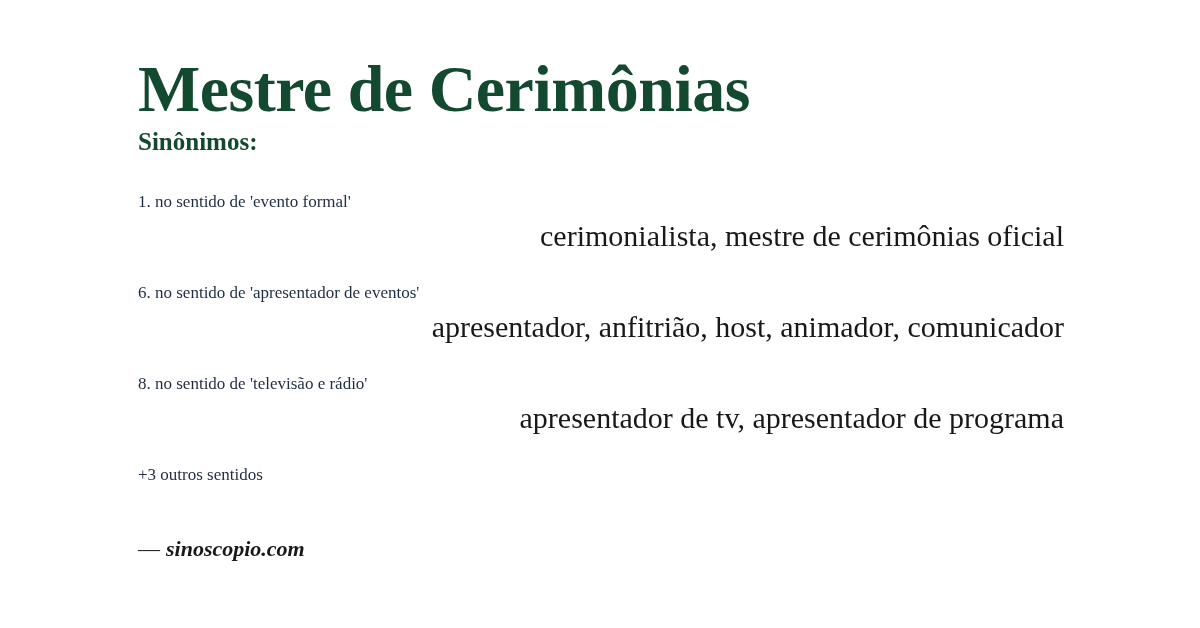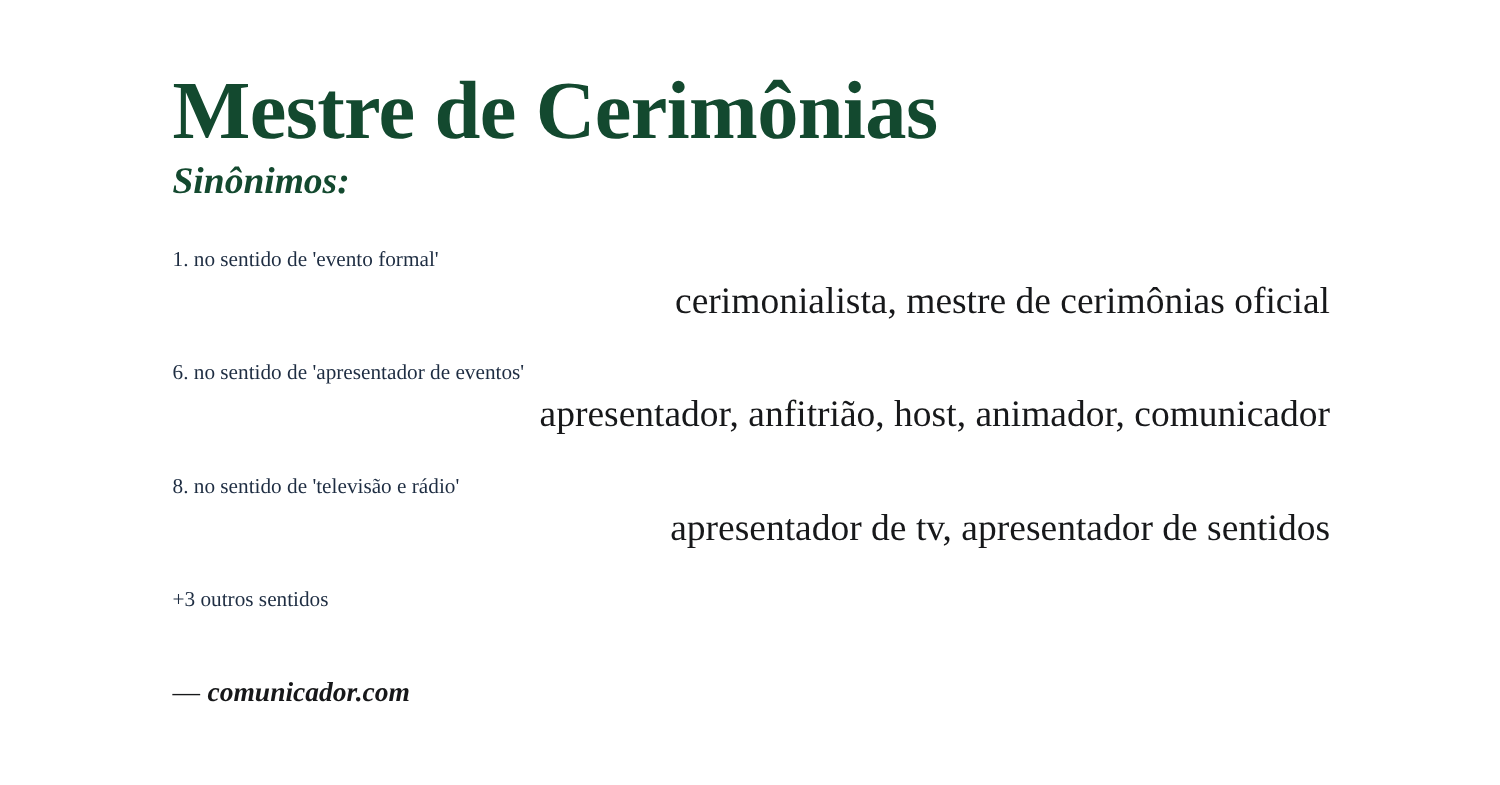--- a/index.html
+++ b/index.html
@@ -31,24 +31,23 @@
     line-height: 1.0;
     font-weight: 700;
     letter-spacing: -0.5px;
     color: #13492f;
     white-space: nowrap;
   }
 
   .subhead {
     margin: 6px 0 12px 0;
     padding: 0;
-    font-size: 30px;
+    font-size: 25px;
     line-height: 1.15;
     font-weight: 700;
-    font-style: italic;
     color: #13492f;
   }
 
   .senses {
     margin: 34px 0 0 0;
     padding: 0;
     list-style: none;
   }
 
   .sense {
@@ -114,24 +113,24 @@
       <span class="sense-words">cerimonialista, mestre de cerimônias oficial</span>
     </div>
 
     <div class="sense">
       <span class="sense-label">6. no sentido de 'apresentador de eventos'</span>
       <span class="sense-words">apresentador, anfitrião, host, animador, comunicador</span>
     </div>
 
     <div class="sense">
       <span class="sense-label">8. no sentido de 'televisão e rádio'</span>
-      <span class="sense-words">apresentador de tv, apresentador de sentidos</span>
+      <span class="sense-words">apresentador de tv, apresentador de programa</span>
     </div>
 
   </div>
 
   <div class="more">+3 outros sentidos</div>
 
   <div class="attribution">
-    <span class="dash">—</span><span>comunicador.com</span>
+    <span class="dash">—</span><span>sinoscopio.com</span>
   </div>
 
 </div>
 
 </body></html>

